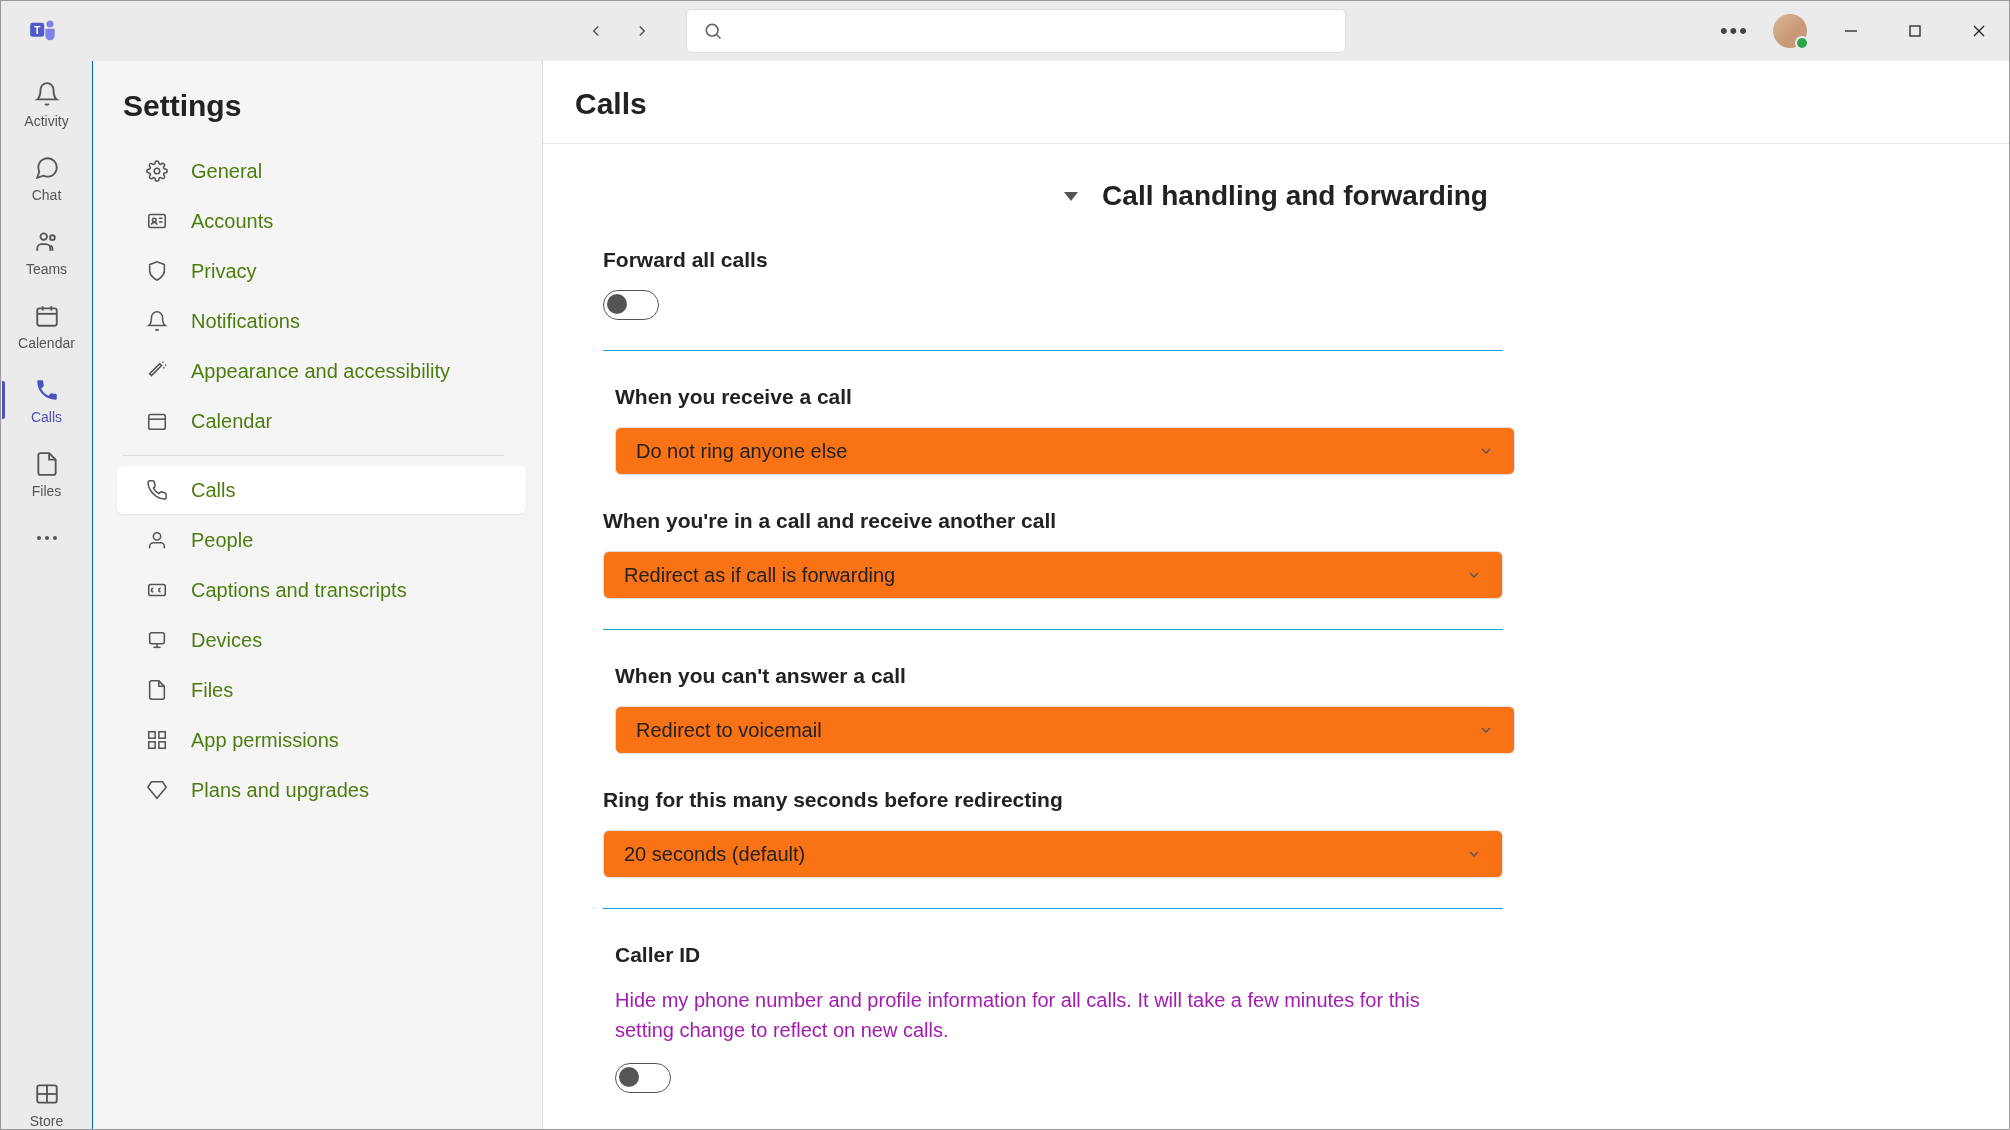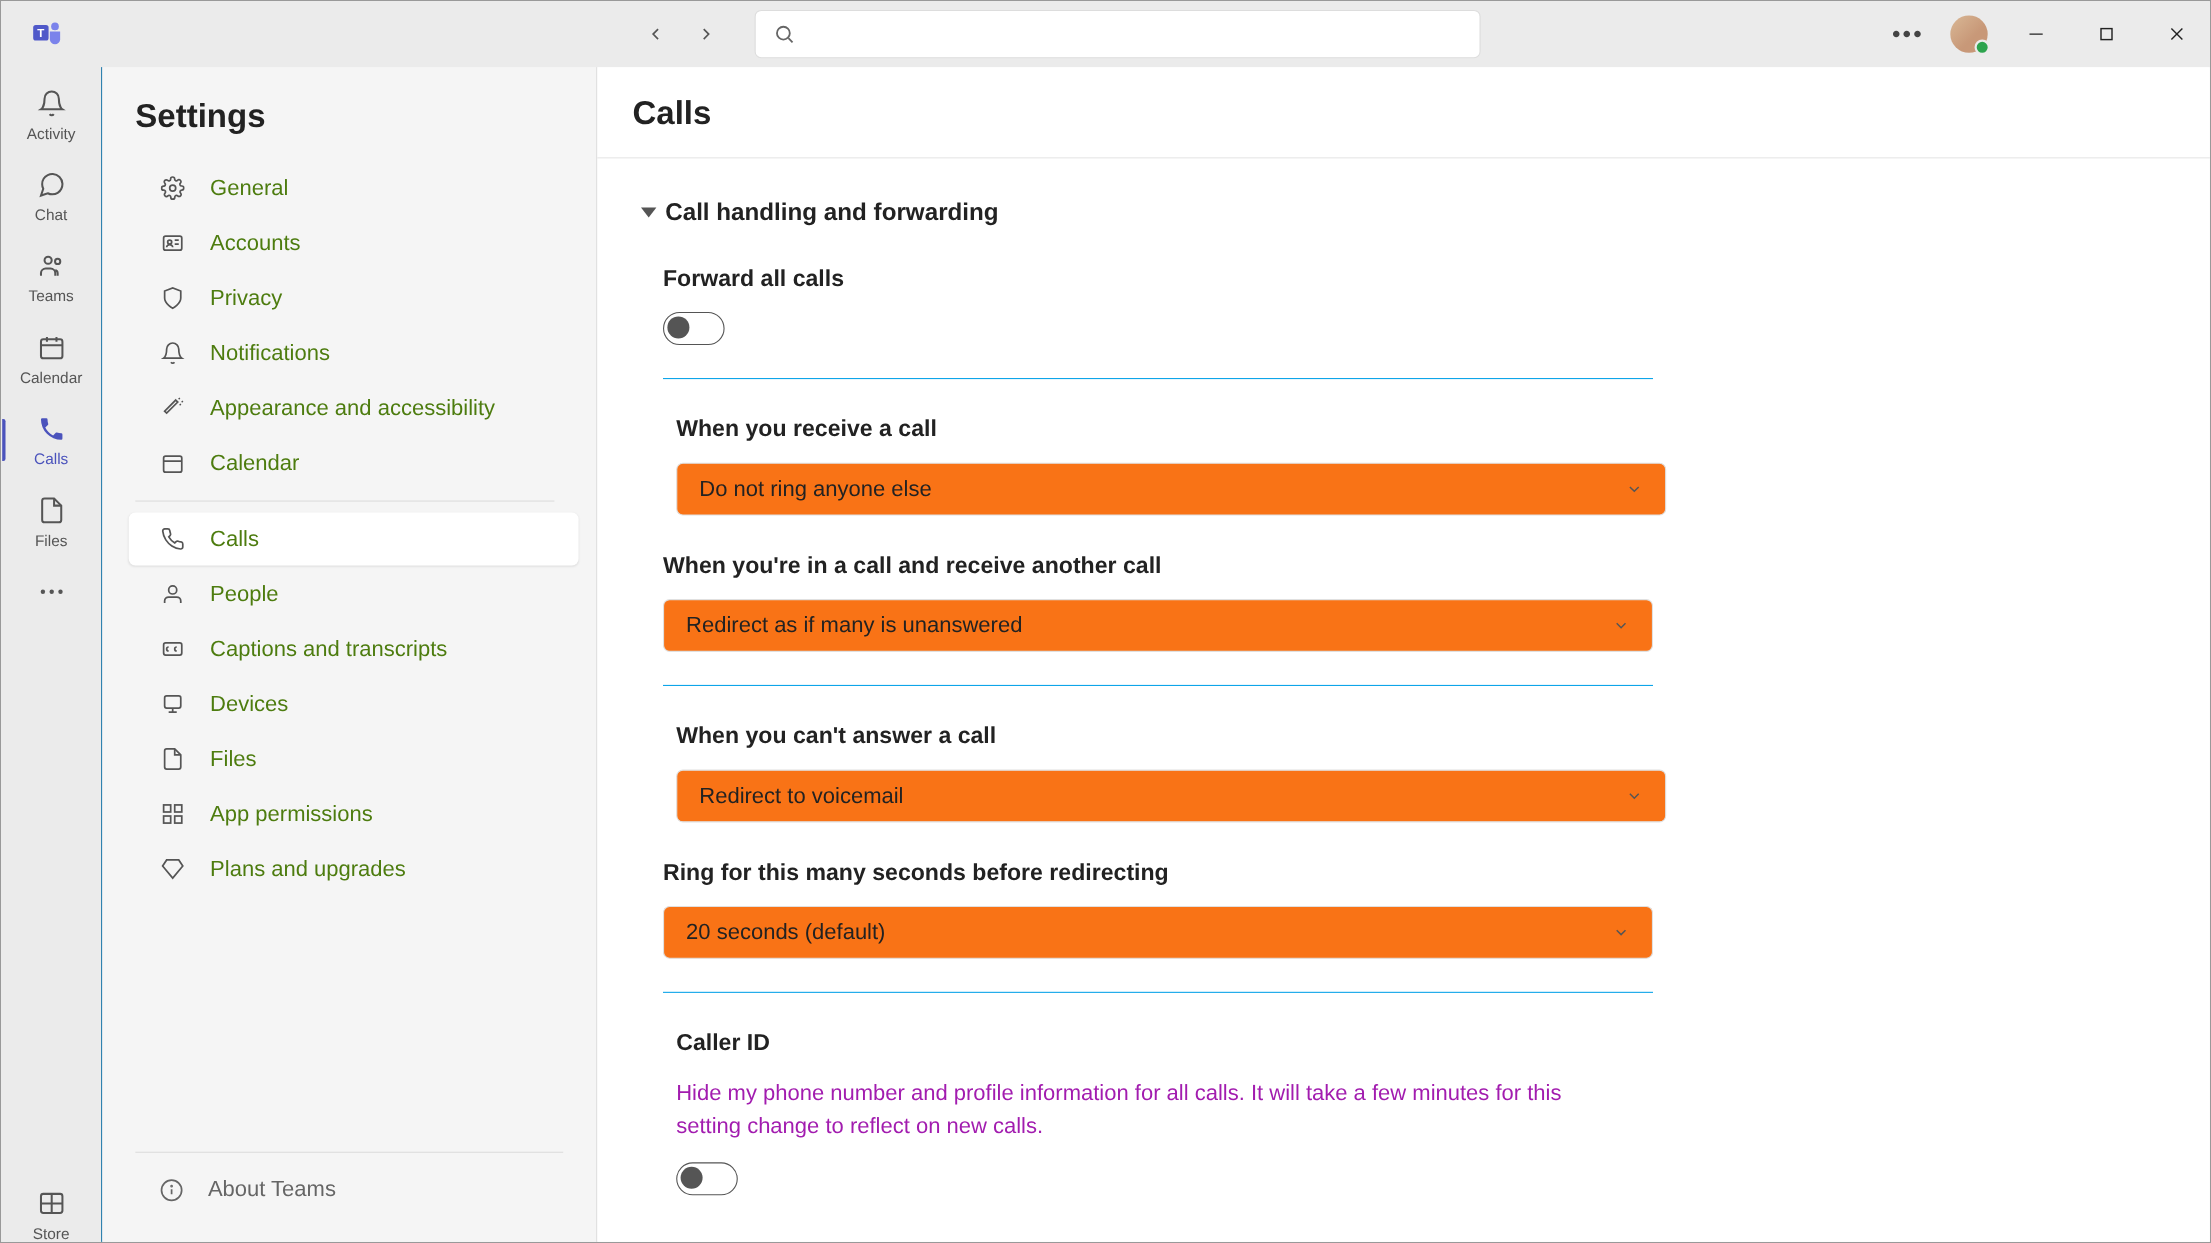--- a/index.html
+++ b/index.html
@@ -160,23 +160,24 @@
 .content-header {
   padding: 26px 32px 22px;
   border-bottom: 1px solid #e5e5e5;
 }
 .content-header h2 { font-size: 30px; font-weight: 700; color: #222; }
 .content-body {
   padding: 36px 40px;
   overflow-y: auto;
 }
 .section-title {
-  display: flex; align-items: center; gap: 8px;
-  font-size: 22px; font-weight: 700; color: #222;
+  display: flex; align-items: center; gap: 24px;
+  font-size: 28px; font-weight: 700; color: #222;
   margin-bottom: 36px;
+  justify-content: center;
 }
 .caret {
   width:0; height:0;
   border-left:7px solid transparent;
   border-right:7px solid transparent;
   border-top:9px solid #555;
 }
 .field-block { margin-bottom: 34px; padding-left: 32px; }
 .field-block.sep { border-bottom: 1px solid #0ea5e9; padding-bottom: 30px; margin-left: 20px; padding-left: 0; max-width: 900px; }
 .label {
@@ -469,33 +470,20 @@
       </div>
       <div class="sb-item">
         <span class="sb-icon">
             <svg width="22" height="22" viewBox="0 0 24 24" fill="none" stroke="currentColor" stroke-width="1.7">
               <path d="M6 3h12l4 6-10 12L2 9z"></path>
             </svg>
           </span>
         <span>Plans and upgrades</span>
       </div>
     </div>
-    <div class="sb-bottom">
-      <div class="sb-divider"></div>
-      <div class="sb-about">
-        <span class="sb-icon">
-            <svg width="22" height="22" viewBox="0 0 24 24" fill="none" stroke="currentColor" stroke-width="1.7">
-              <circle cx="12" cy="12" r="10"></circle>
-              <line x1="12" y1="16" x2="12" y2="11"></line>
-              <circle cx="12" cy="8" r="0.5" fill="currentColor"></circle>
-            </svg>
-          </span>
-        <span>About Teams</span>
-      </div>
-    </div>
   </div>
 
   <div class="content">
     <div class="content-header">
       <h2>Calls</h2>
     </div>
     <div class="content-body">
       <div class="section-title">
         <span class="caret"></span>
         <span>Call handling and forwarding</span>
@@ -516,21 +504,21 @@
               <svg width="16" height="16" viewBox="0 0 24 24" fill="none" stroke="#555" stroke-width="2">
                 <polyline points="6 9 12 15 18 9"></polyline>
               </svg>
             </span>
         </div>
       </div>
 
       <div class="field-block sep">
         <div class="label">When you're in a call and receive another call</div>
         <div class="dropdown">
-          <span>Redirect as if many is unanswered</span>
+          <span>Redirect as if call is forwarding</span>
           <span>
               <svg width="16" height="16" viewBox="0 0 24 24" fill="none" stroke="#555" stroke-width="2">
                 <polyline points="6 9 12 15 18 9"></polyline>
               </svg>
             </span>
         </div>
       </div>
 
       <div class="field-block" style="padding-left:32px;">
         <div class="label">When you can't answer a call</div>

